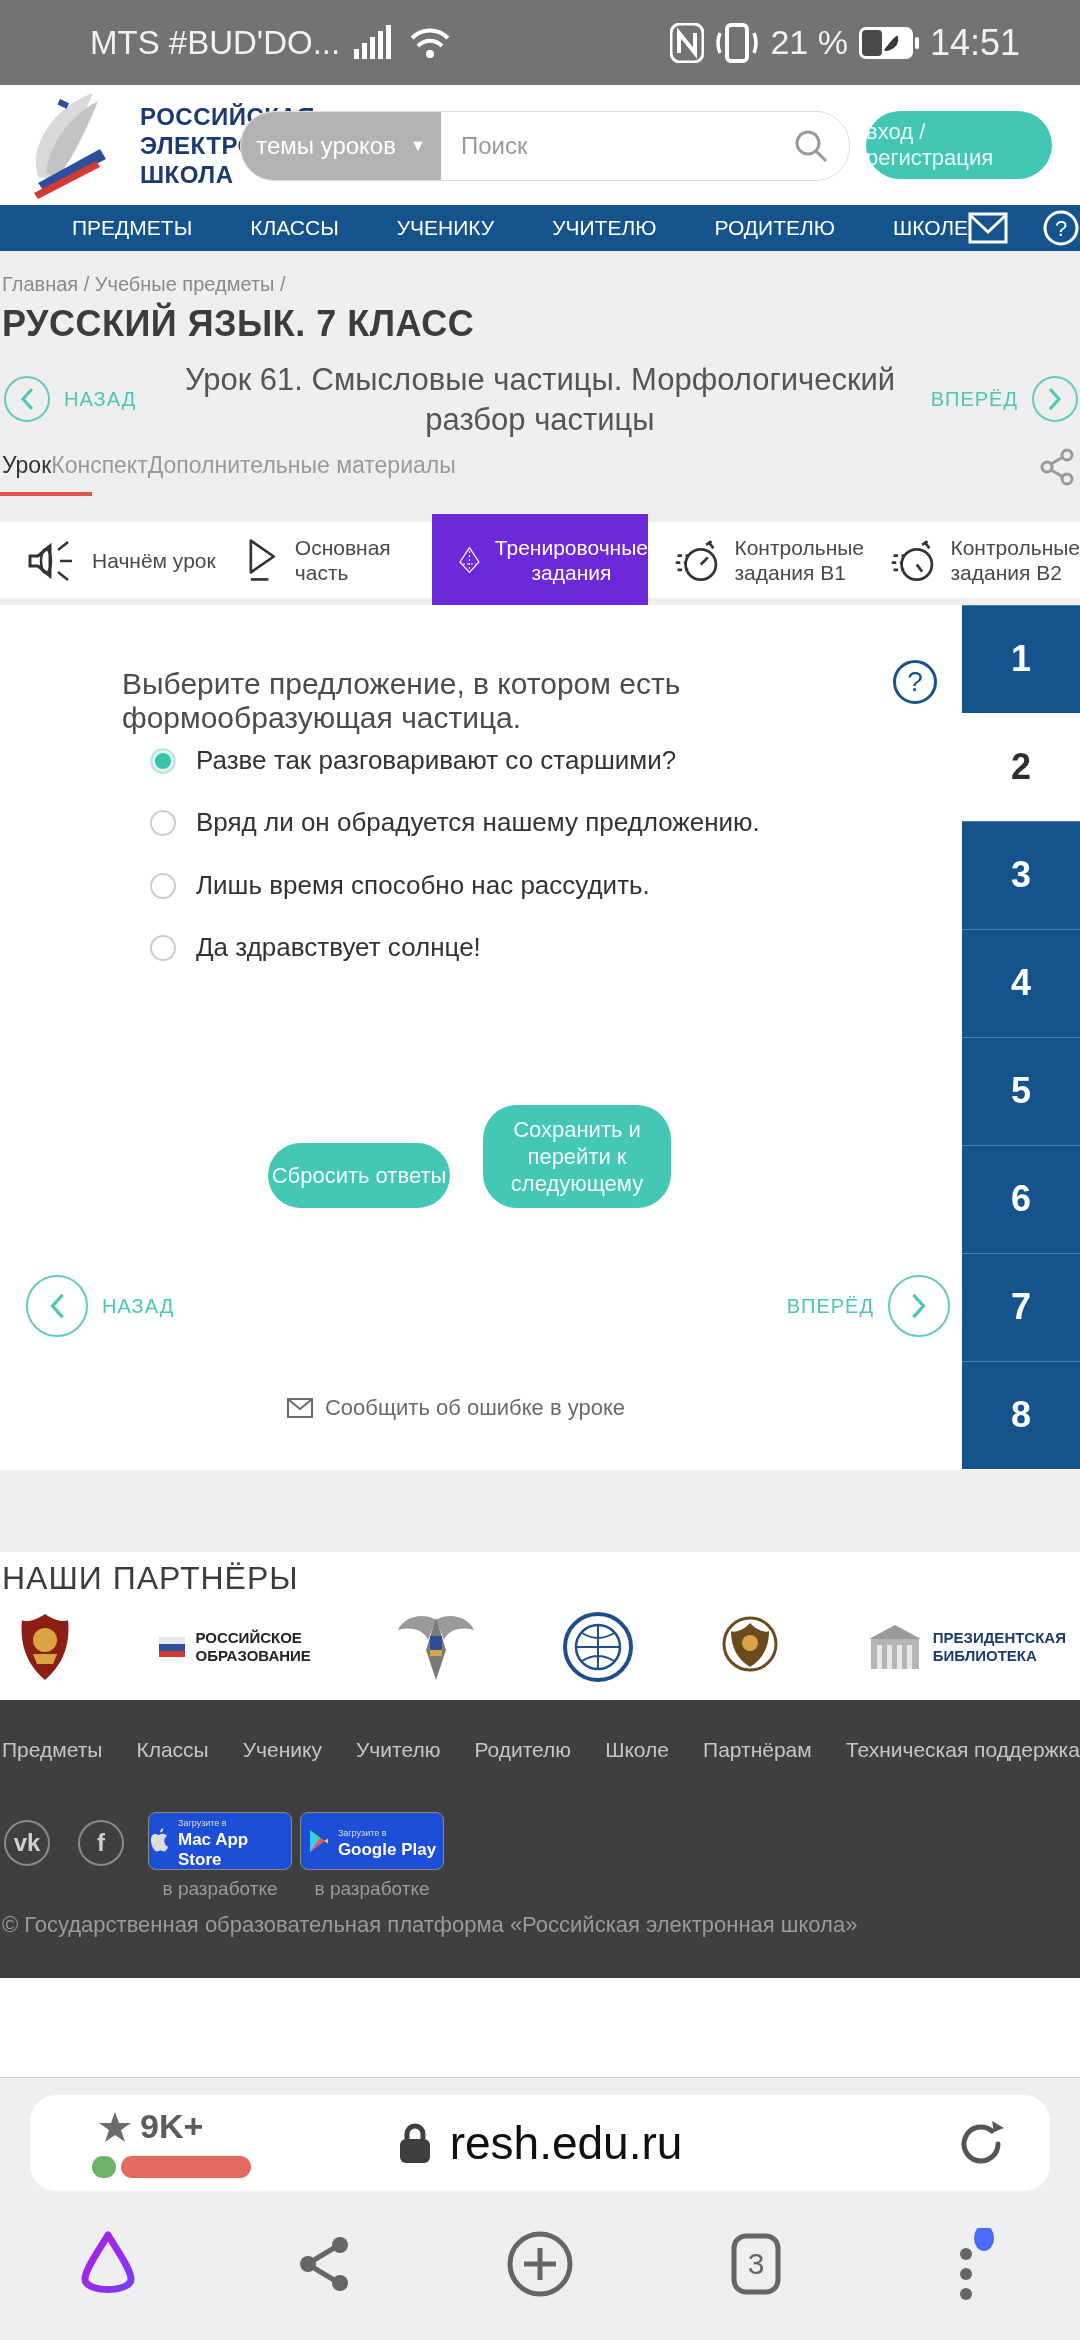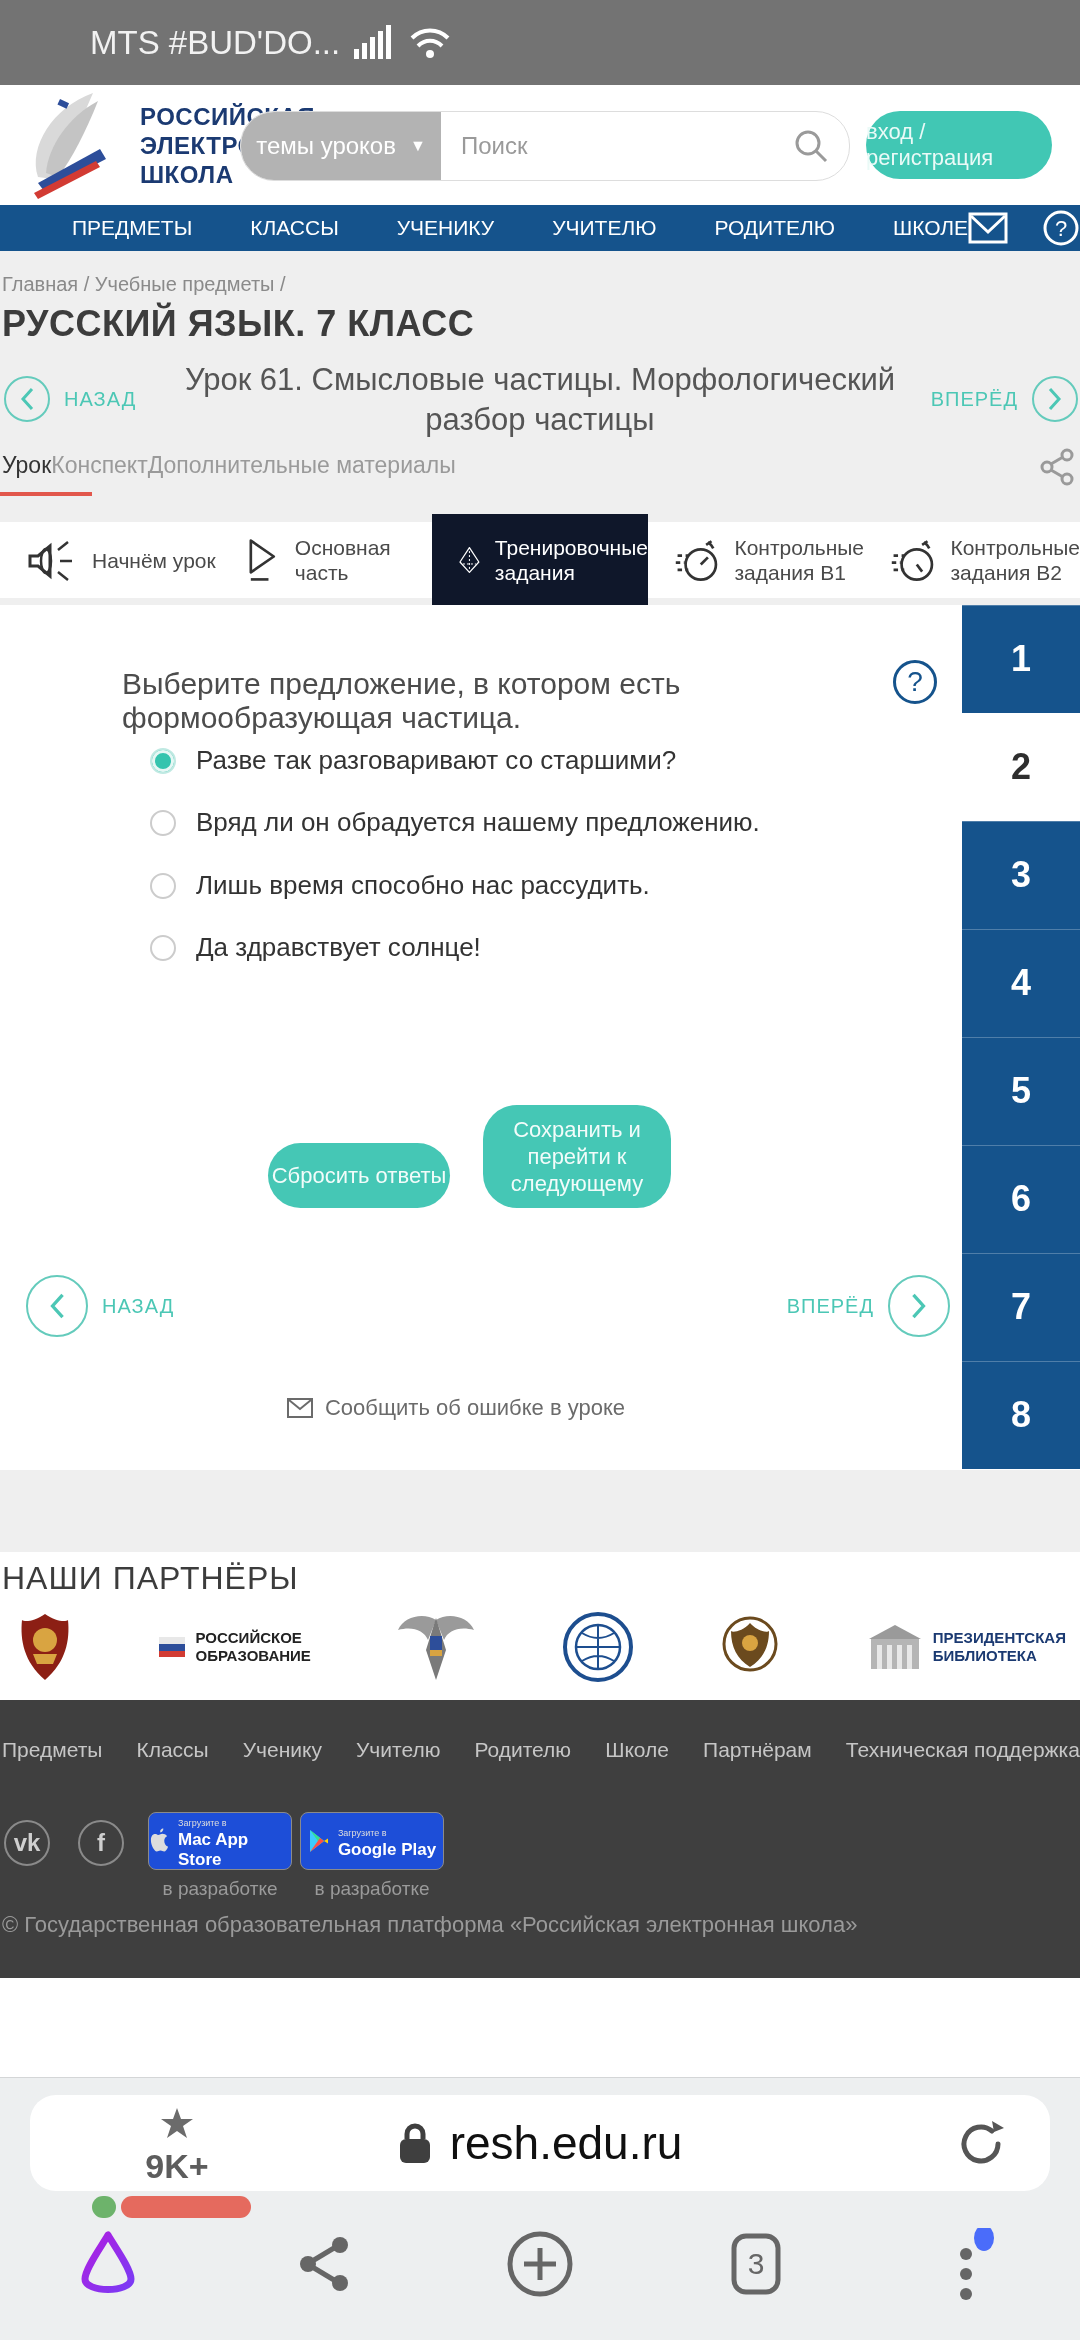--- a/index.html
+++ b/index.html
@@ -52,21 +52,21 @@
   
   .tabs-row{left:2px;top:452px;display:flex;font-size:23px;color:#9a9a9a;align-items:flex-start;}
   .tab-active{color:#333;}
   .tab-underline{left:0;top:492px;width:92px;height:4px;background:#e2574c;}
   .share-top{left:1040px;top:448px;}
 
   
   .section-tabs{left:0;top:522px;width:1080px;height:76px;background:#fff;display:flex;}
   .stab{width:216px;box-sizing:border-box;display:flex;align-items:center;gap:14px;padding-left:26px;color:#4a4a4a;}
   .stab .lbl{font-size:21px;line-height:25px;}
-  .stab-active{background:#0f172a;color:#fff;height:92px;margin-top:-8px;}
+  .stab-active{background:#6d28d9;color:#fff;height:92px;margin-top:-8px;text-align:center;}
 
   
   .content{left:0;top:605px;width:1080px;height:865px;background:#fff;}
   .question{position:absolute;left:122px;top:62px;width:750px;font-size:30px;color:#4c4c4c;}
   .help-circle{position:absolute;left:893px;top:55px;width:44px;height:44px;border:3px solid #15538c;
     border-radius:50%;box-sizing:border-box;color:#15538c;font-size:28px;display:flex;align-items:center;justify-content:center;}
   .opt{position:absolute;left:150px;display:flex;align-items:center;gap:20px;font-size:26px;color:#333;}
   .radio{width:26px;height:26px;border-radius:50%;border:2px solid #ccc;box-sizing:border-box;background:#fff;}
   .radio.sel{border-color:#bfe9e2;background:#35c4ae;box-shadow:inset 0 0 0 3px #e6f7f4;}
   .btn{position:absolute;background:#45c7b5;color:#f2fcfa;border-radius:34px;
@@ -106,21 +106,21 @@
   .b-note{color:#9a9a9a;font-size:19px;}
   .copyright{position:absolute;left:2px;top:212px;color:#9a9a9a;font-size:22px;}
 
   .page-bottom{left:0;top:1978px;width:1080px;height:99px;background:#fff;}
 
   
   .chrome{left:0;top:2077px;width:1080px;height:263px;background:#edeff0;border-top:1px solid #d4d6d7;box-sizing:border-box;}
   .url-pill{position:absolute;left:30px;top:17px;width:1020px;height:96px;background:#fff;border-radius:26px;
     display:flex;align-items:center;}
   .rate-block{position:absolute;left:68px;top:12px;}
-  .rate-row{display:flex;align-items:center;gap:8px;color:#5d5d5d;font-size:34px;font-weight:bold;flex-direction:column;}
+  .rate-row{display:flex;align-items:center;gap:8px;color:#5d5d5d;font-size:34px;font-weight:bold;}
   .rate-bar{margin-top:10px;margin-left:-6px;width:164px;height:22px;display:flex;align-items:center;gap:5px;}
   .seg-green{width:24px;height:22px;background:#6db36b;border-radius:11px;}
   .seg-red{width:130px;height:22px;background:#e56a5e;border-radius:11px;}
   .url-center{position:absolute;left:0;width:1020px;display:flex;align-items:center;justify-content:center;gap:18px;}
   .url-text{font-size:46px;color:#101010;}
   .reload{position:absolute;right:44px;top:24px;color:#555;}
 
   .bottom-nav{position:absolute;left:0;top:150px;width:1080px;display:flex;align-items:center;}
   .bn{width:216px;display:flex;align-items:center;justify-content:center;}
 </style>
@@ -137,20 +137,38 @@
           <rect x="8" y="18" width="5" height="16" fill="#fff"></rect>
         <rect x="16" y="12" width="5" height="22" fill="#fff"></rect>
           <rect x="24" y="6" width="5" height="28" fill="#fff"></rect>
         <rect x="32" y="0" width="5" height="34" fill="#fff"></rect>
       </svg>
       <svg width="44" height="38" viewBox="0 0 44 38">
         <path d="M4 14 C14 4 30 4 40 14" stroke="#fff" stroke-width="4" fill="none"></path>
         <path d="M10 22 C17 15 27 15 34 22" stroke="#fff" stroke-width="4" fill="none"></path>
         <circle cx="22" cy="30" r="4" fill="#fff"></circle>
       </svg>
+    </div>
+    <div class="status-right">
+      <svg width="34" height="40" viewBox="0 0 34 40">
+        <rect x="1" y="1" width="32" height="38" rx="9" fill="none" stroke="#fff" stroke-width="3"></rect>
+        <path d="M9 30 V10 L25 30 V10" stroke="#fff" stroke-width="4" fill="none"></path>
+      </svg>
+      <svg width="46" height="40" viewBox="0 0 46 40">
+        <rect x="13" y="2" width="20" height="36" rx="4" fill="none" stroke="#fff" stroke-width="4"></rect>
+        <path d="M6 10 q-4 10 0 20 M40 10 q4 10 0 20" stroke="#fff" stroke-width="3.5" fill="none"></path>
+      </svg>
+      <span class="pct">21 %</span>
+      <svg width="62" height="34" viewBox="0 0 62 34">
+        <rect x="1" y="1" width="54" height="32" rx="7" fill="#fff"></rect>
+        <rect x="4" y="4" width="20" height="26" rx="4" fill="#4a4a4a"></rect>
+        <path d="M26 24 q12-16 14-14 q2 10 -8 14 q-4 2 -6 0 Z" fill="#3a3a3a"></path>
+        <rect x="57" y="11" width="4" height="12" rx="2" fill="#fff"></rect>
+      </svg>
+      <span class="clock">14:51</span>
     </div>
   </div>
 
   <div class="abs site-header">
     <div class="logo-wrap">
       <svg width="120" height="116" viewBox="0 0 120 116">
         <path d="M30 90 C20 60 45 20 85 6 C70 40 60 70 45 92 Z" fill="#d9d9d9"></path>
         <path d="M38 86 C40 60 60 30 90 14 C78 44 64 72 50 90 Z" fill="#c4c4c4"></path>
         <path d="M30 96 L92 62 L98 72 L36 104 Z" fill="#2d4e9a"></path>
         <path d="M26 106 L88 74 L92 80 L30 112 Z" fill="#d23b33"></path>

